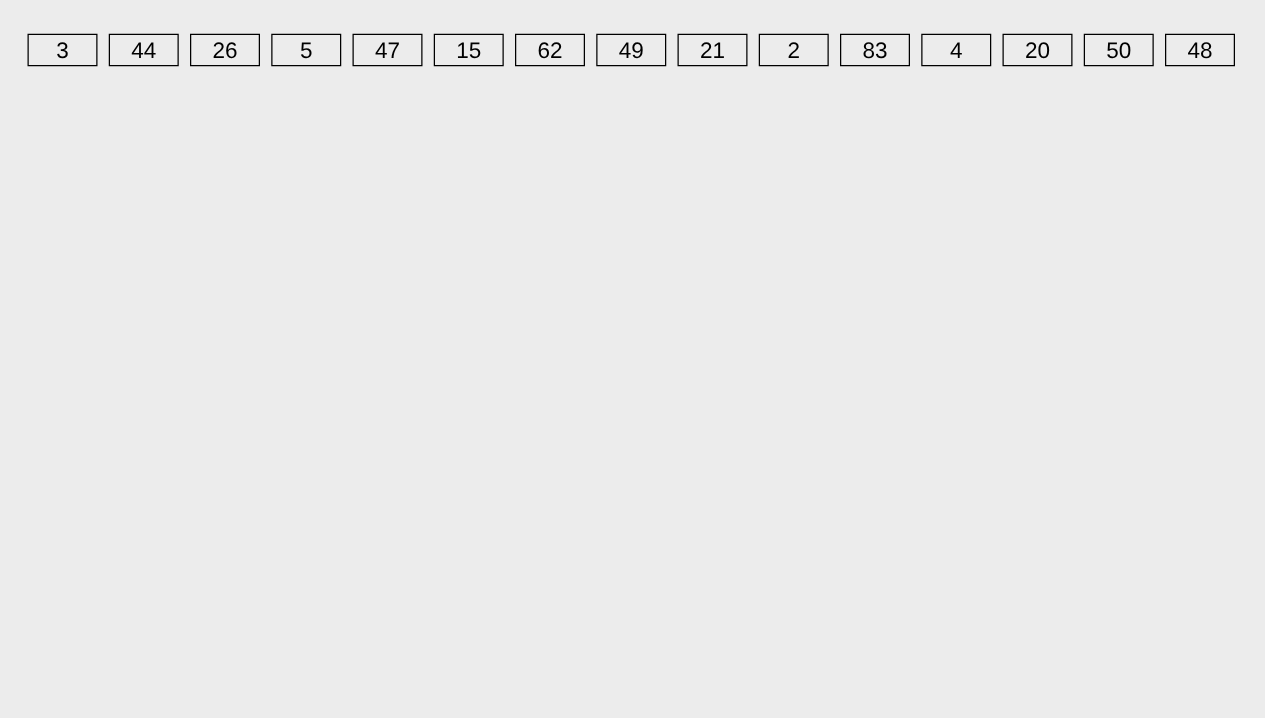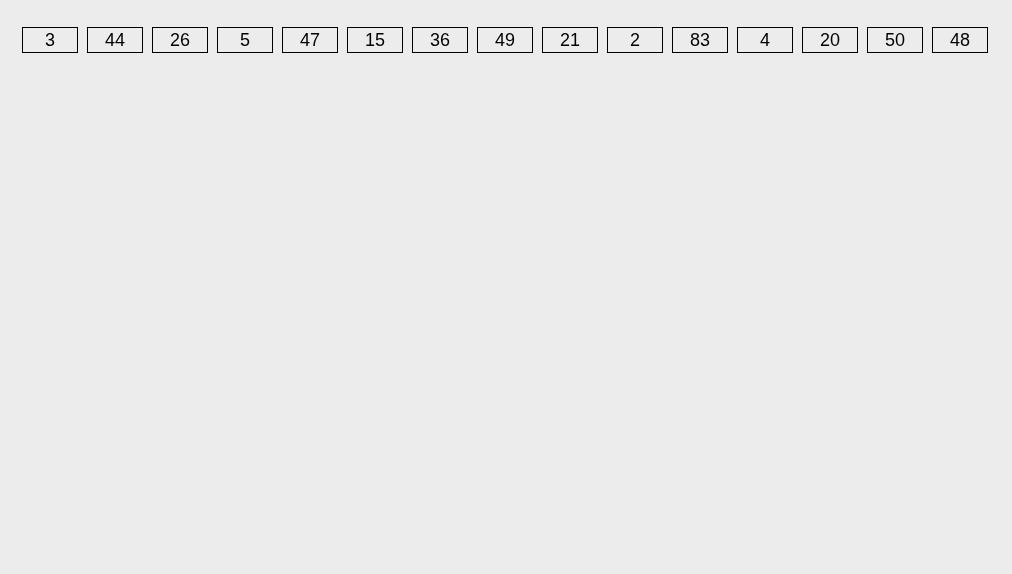--- a/index.html
+++ b/index.html
@@ -38,21 +38,21 @@
 </head>
 <body>
 
 <div class="button-row">
   <button class="num-button">3</button>
   <button class="num-button">44</button>
   <button class="num-button">26</button>
   <button class="num-button">5</button>
   <button class="num-button">47</button>
   <button class="num-button">15</button>
-  <button class="num-button">36</button>
+  <button class="num-button">62</button>
   <button class="num-button">49</button>
   <button class="num-button">21</button>
   <button class="num-button">2</button>
   <button class="num-button">83</button>
   <button class="num-button">4</button>
   <button class="num-button">20</button>
   <button class="num-button">50</button>
   <button class="num-button">48</button>
 </div>
 

